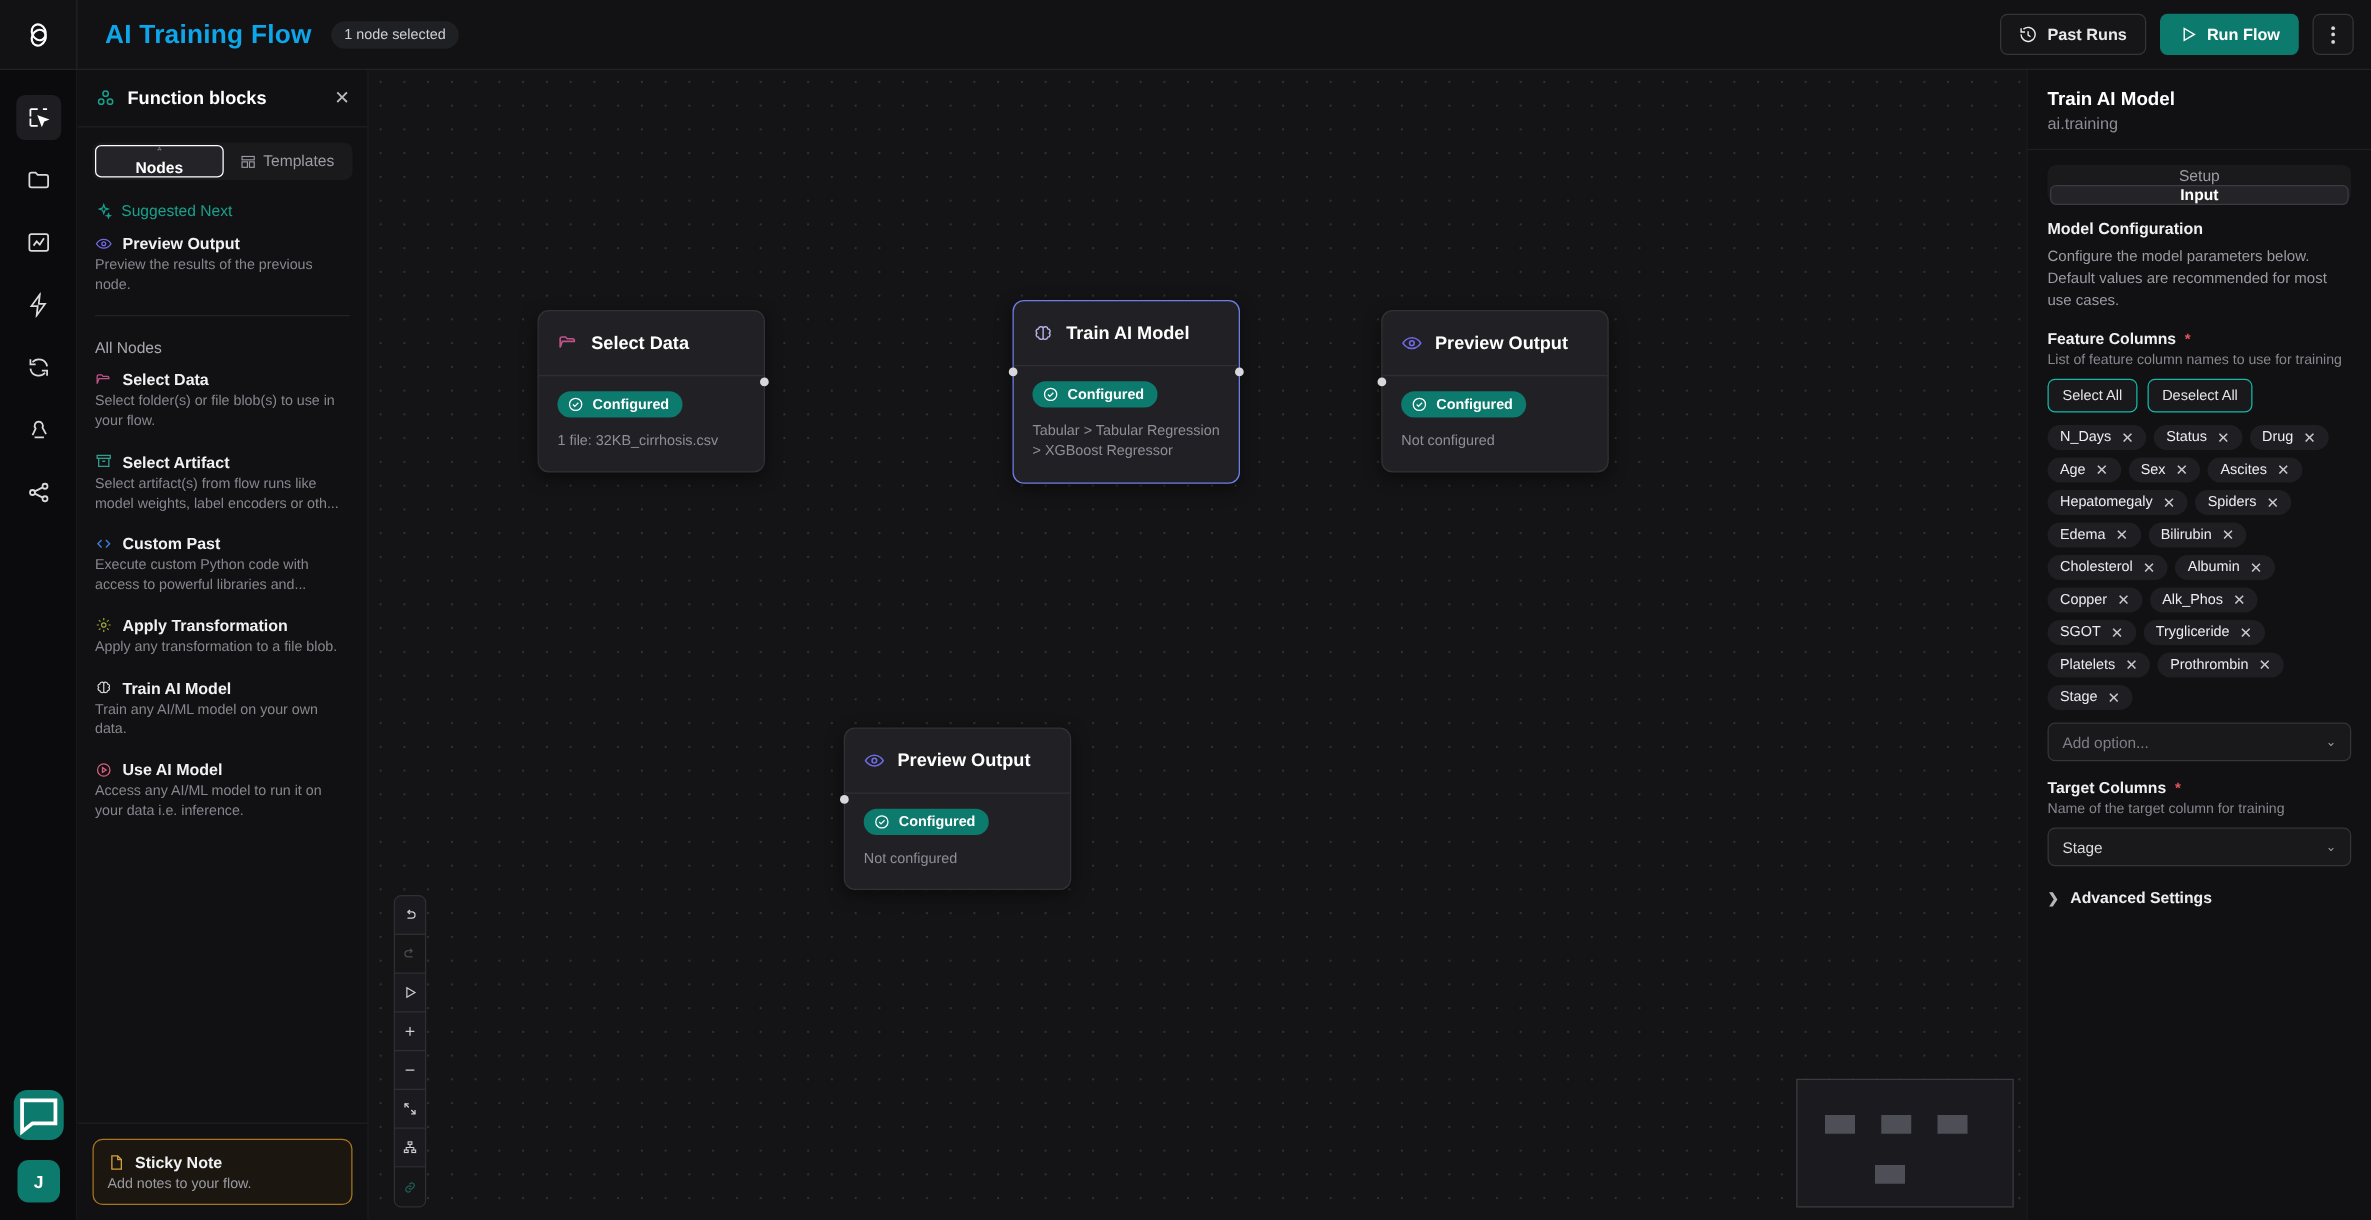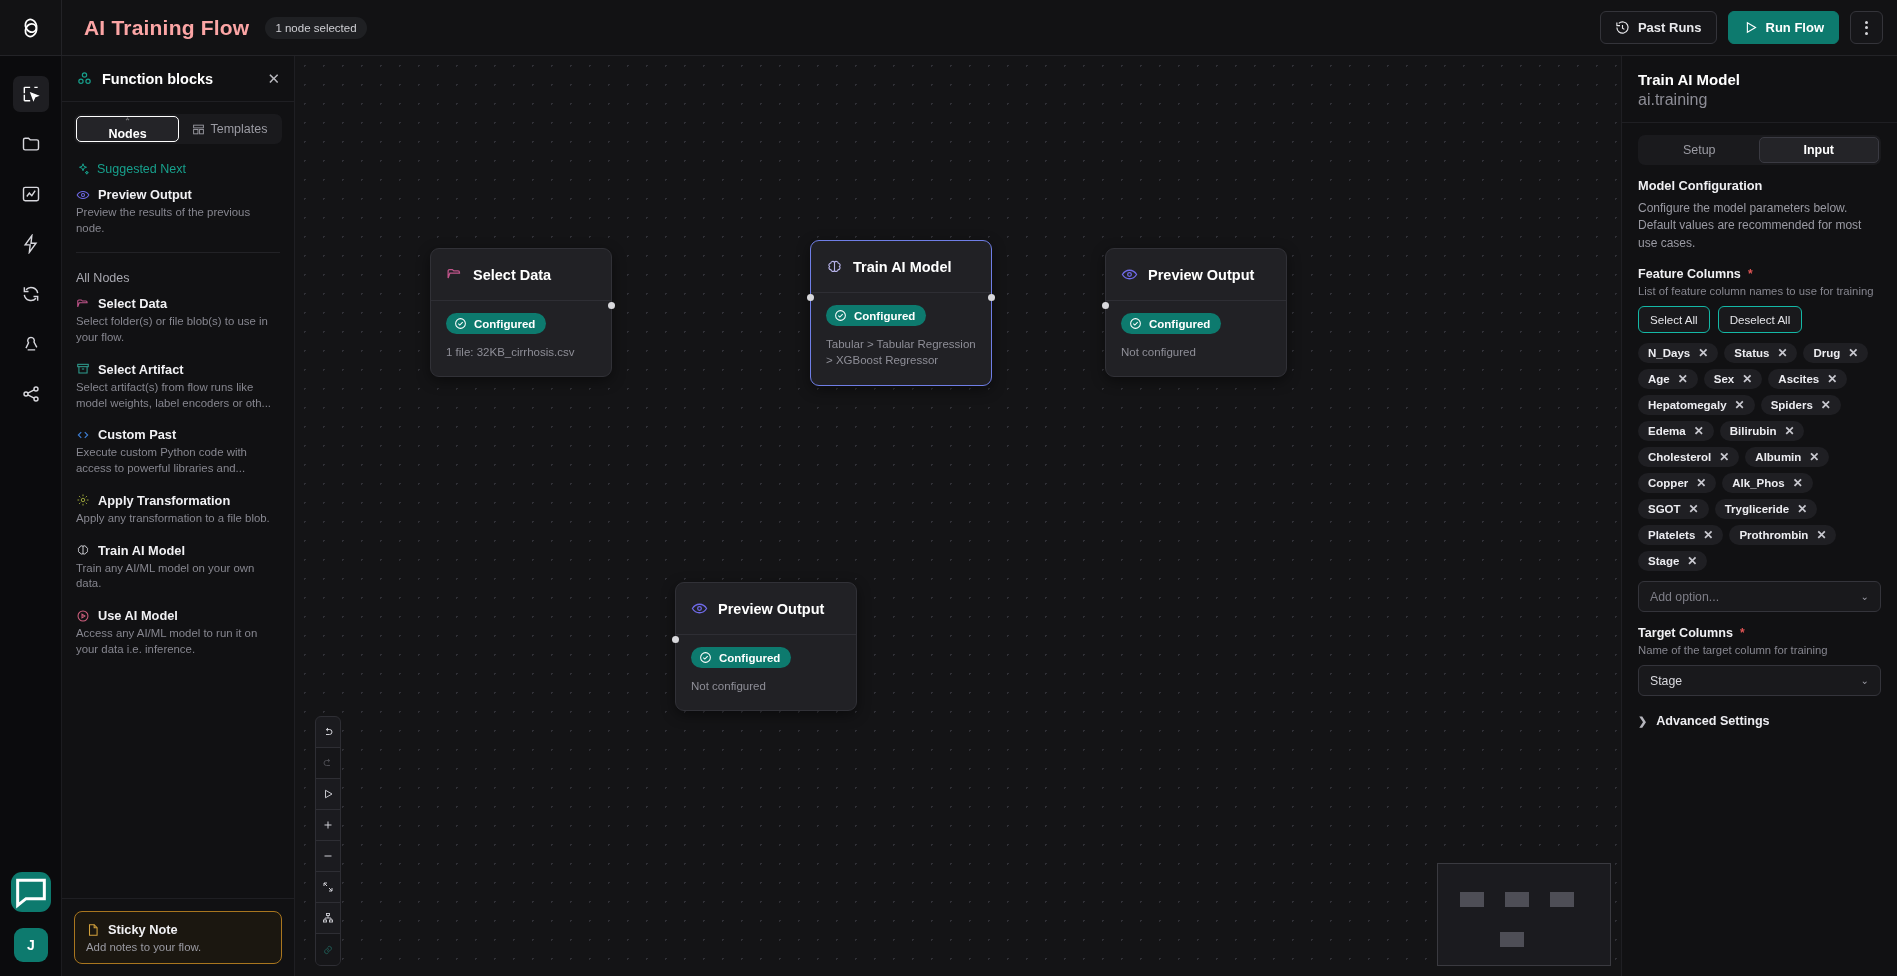--- a/index.html
+++ b/index.html
@@ -21,21 +21,21 @@
     position: relative; z-index: 40;
   }
   .logo-cell {
     width: 62px; height: 56px;
     display: flex; align-items: center; justify-content: center;
     border-right: 1px solid #232327;
   }
   .logo-cell svg { width: 26px; height: 26px; }
   .app-title {
     font-size: 21px; font-weight: bold; letter-spacing: .2px;
-    margin-left: 22px; color: #fca5a5;
+    margin-left: 22px; color: #0ea5e9;
   }
   .node-pill {
     margin-left: 16px;
     background: #1f2023; color: #cfcfd4;
     font-size: 11.5px; padding: 5px 10px; border-radius: 11px;
   }
   .top-actions { margin-left: auto; display: flex; align-items: center; gap: 11px; padding-right: 14px; }
   .btn {
     display: inline-flex; align-items: center; gap: 8px;
     height: 33px; padding: 0 14px; border-radius: 6px;
@@ -175,43 +175,43 @@
   }
   .mm { position: absolute; background: #4e4e56; }
 
   
   .inspector {
     width: 276px; min-width: 276px; background: #111113;
     border-left: 1px solid #1f1f23; display: flex; flex-direction: column;
   }
   .insp-head { padding: 15px 16px 13px; border-bottom: 1px solid #1f1f23; }
   .insp-head .t { font-size: 15px; font-weight: bold; color: #fff; }
-  .insp-head .s { font-size: 16px; color: #8d8d96; margin-top: 3px; }
+  .insp-head .s { font-size: 13px; color: #8d8d96; margin-top: 3px; }
   .insp-body { flex: 1; overflow: hidden; padding: 12px 16px 0; }
-  .tabs { height: 30px; background: #1a1a1d; border-radius: 7px; display: flex; padding: 2px; margin-bottom: 13px; }
+  .tabs { height: 30px; background: #1a1a1d; border-radius: 7px; display: flex; padding: 2px; margin-bottom: 13px; flex-direction: column; }
   .tabs div {
     flex: 1; display: flex; align-items: center; justify-content: center;
     font-size: 12.5px; color: #9b9ba3; border-radius: 5px; cursor: pointer;
   }
   .tabs div.on { background: #242428; color: #fff; font-weight: bold; border: 1px solid #3a3a42; }
   .f-title { font-size: 12.8px; font-weight: bold; color: #f0f0f3; margin-bottom: 7px; }
   .f-desc { font-size: 12px; color: #9a9aa3; line-height: 1.45; margin-bottom: 15px; }
   .lbl { display: flex; align-items: center; gap: 7px; font-size: 12.6px; font-weight: bold; color: #f0f0f3; margin-bottom: 4px; }
   .req { color: #e05555; font-size: 12px; }
   .hint { font-size: 11.3px; color: #86868f; margin-bottom: 9px; }
   .selrow { display: flex; gap: 8px; margin-bottom: 10px; }
   .sbtn {
     border: 1px solid #14b8a6; background: #19191c; border-radius: 6px;
     font-size: 11.6px; color: #e4e4e8; padding: 6px 11px; cursor: pointer;
   }
   .chips { display: flex; flex-wrap: wrap; gap: 6px; margin-bottom: 10px; }
   .chip {
     display: inline-flex; align-items: center; gap: 8px;
     background: #1f1f23; border-radius: 12px; padding: 4px 10px;
-    font-size: 11.5px; font-weight: bold; color: #ededf1; cursor: pointer; text-align: center;
+    font-size: 11.5px; font-weight: normal; color: #ededf1; cursor: pointer; text-align: center;
   }
   .chip .x { color: #c9c9d0; font-size: 12px; line-height: 1; }
   .select {
     height: 31px; border: 1px solid #34343b; background: #19191c; border-radius: 6px;
     display: flex; align-items: center; padding: 0 11px; font-size: 12.3px;
     color: #d9d9de; cursor: pointer; margin-bottom: 14px;
   }
   .select.ph { color: #7e7e87; }
   .select .cv { margin-left: auto; color: #9a9aa3; font-size: 10px; }
   .adv { display: flex; align-items: center; gap: 9px; font-size: 12.6px; font-weight: bold; color: #ededf1; cursor: pointer; margin-top: 18px; }

